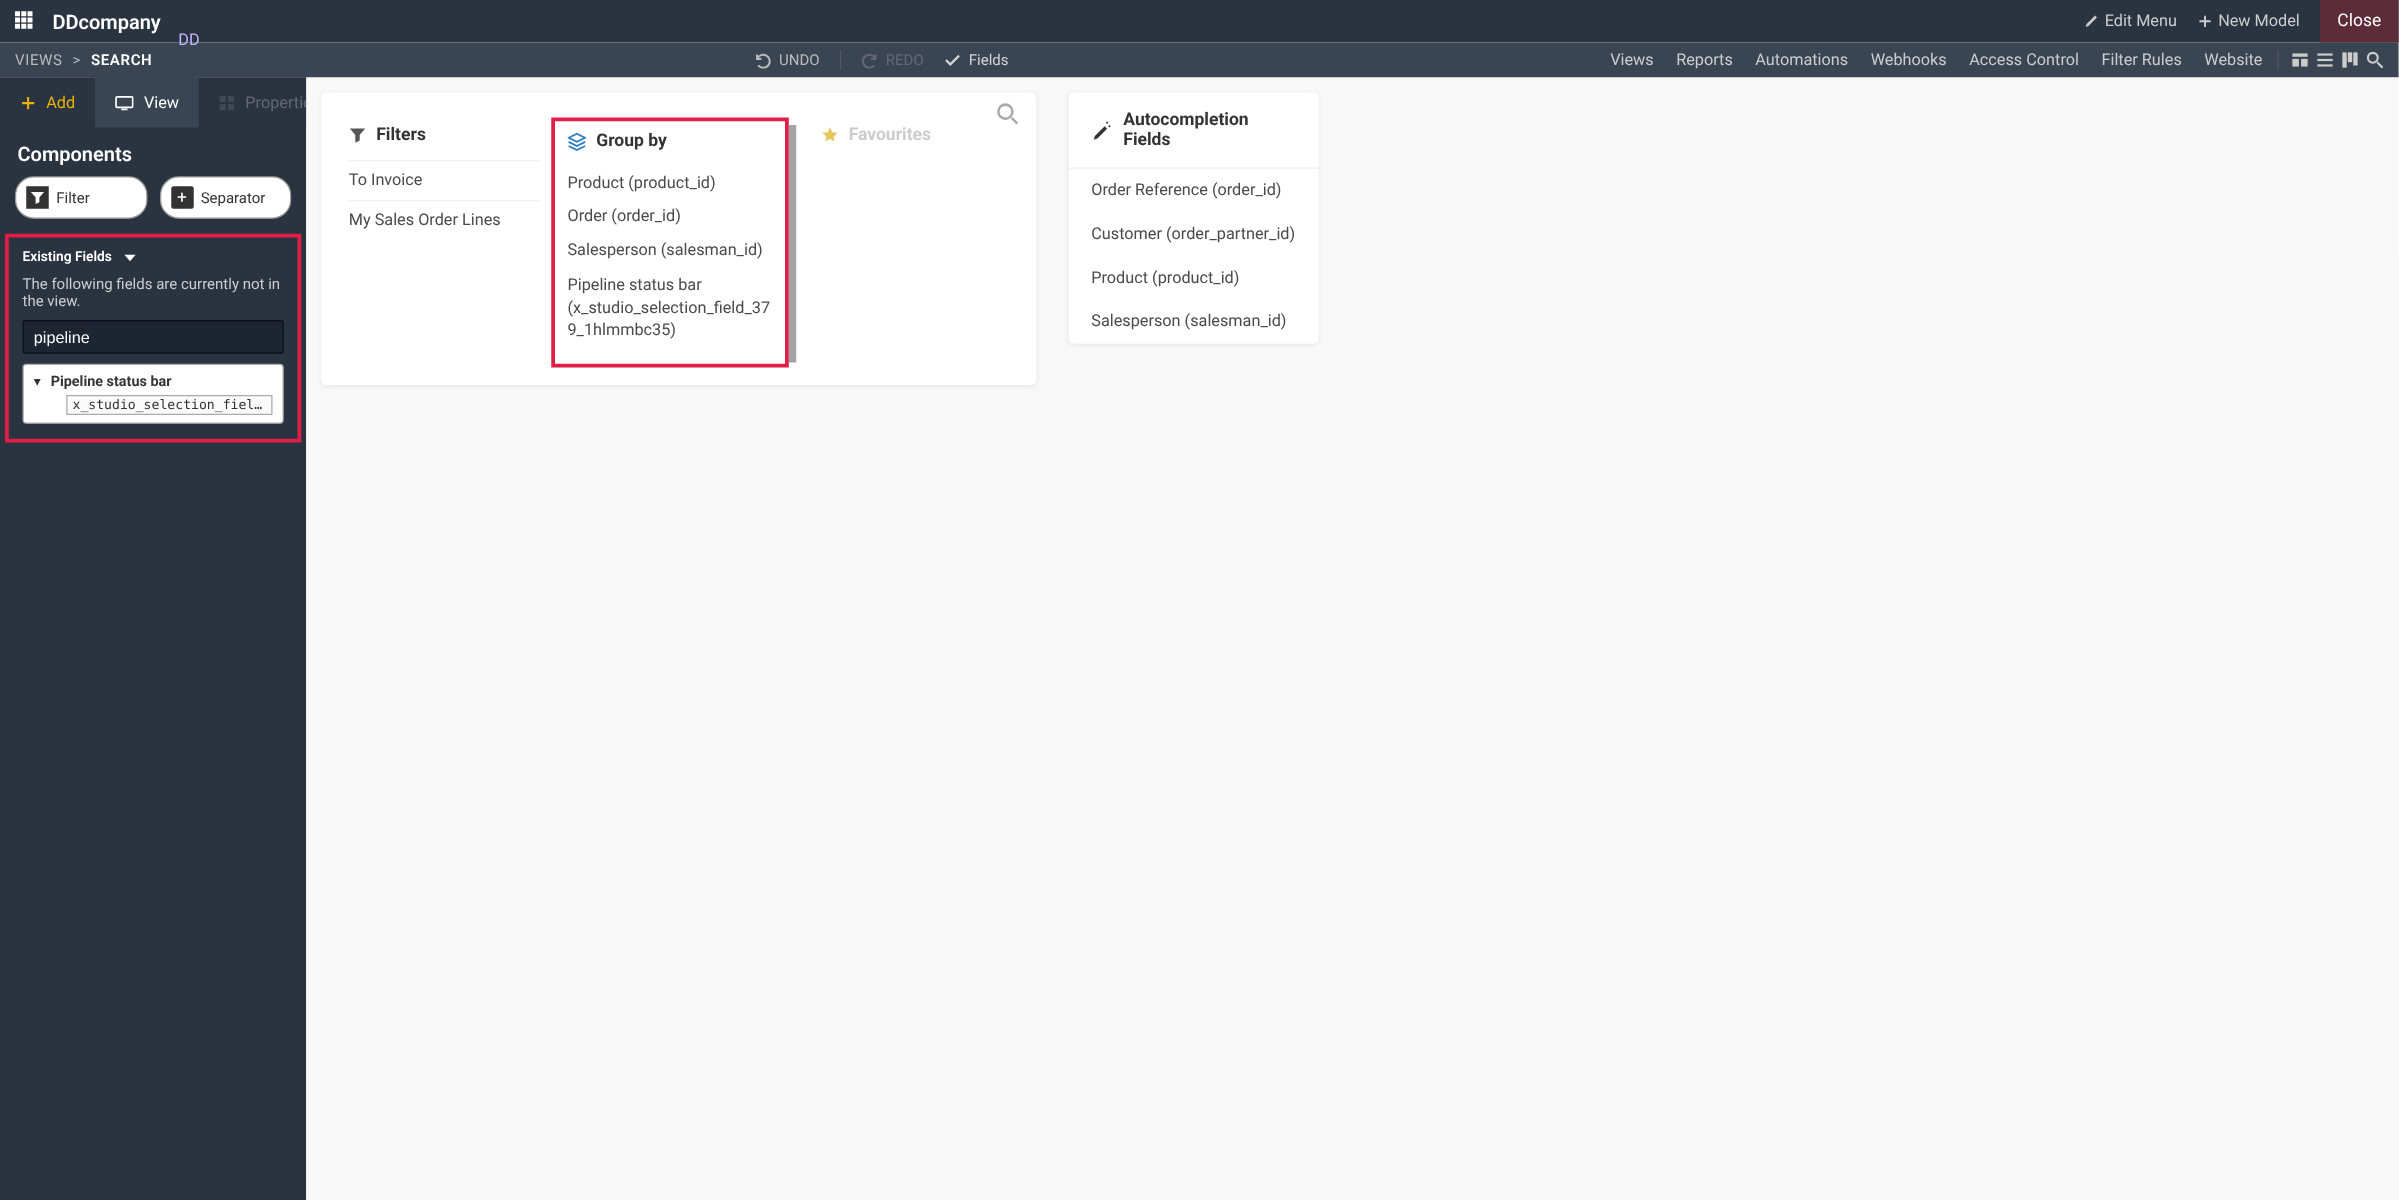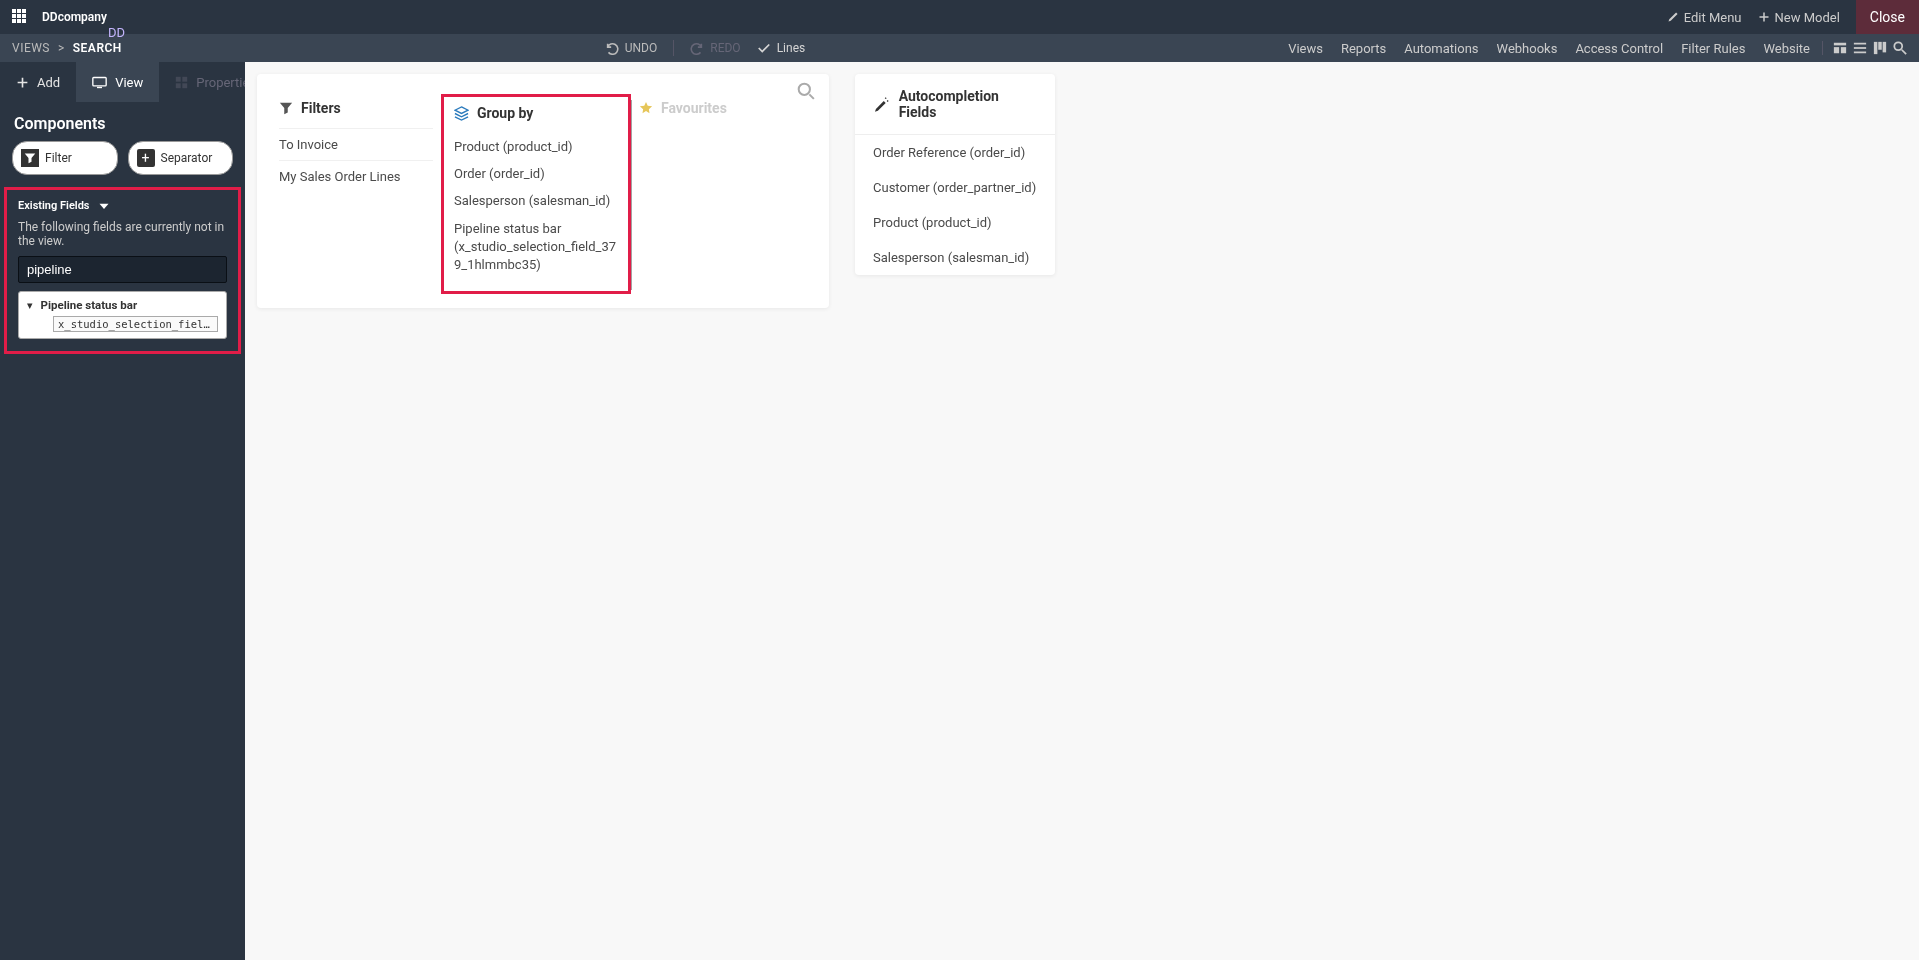--- a/index.html
+++ b/index.html
@@ -2,42 +2,42 @@
 <html><head>
 <meta charset="utf-8">
 <style>
 * { box-sizing: border-box; margin: 0; padding: 0; }
 body { font-family: -apple-system, BlinkMacSystemFont, "Segoe UI", Roboto, sans-serif; font-size: 13px; color: #333; overflow: hidden; }
 
 
 .topbar { height: 34px; background: #2a3441; display: flex; align-items: center; padding: 0 12px; color: #fff; }
 .topbar .apps-icon { width: 16px; height: 16px; display: grid; grid-template-columns: repeat(3, 4px); grid-template-rows: repeat(3, 4px); gap: 1px; margin-right: 14px; cursor: pointer; }
 .topbar .apps-icon span { background: #fff; }
-.topbar .company { font-weight: 600; font-size: 12px; margin-right: 1px; cursor: pointer; }
+.topbar .company { font-weight: 600; font-size: 16px; margin-right: 14px; cursor: pointer; }
 .topbar .dbname { font-size: 13px; color: #c4b5fd; margin-top: 31px; }
 .topbar .spacer { flex: 1; }
 .topbar .action { display: flex; align-items: center; gap: 5px; padding: 0 8px; height: 100%; cursor: pointer; font-size: 13px; color: #ccc; }
 .topbar .close-btn { background: #5d2c3a; padding: 0 14px; margin-left: 8px; margin-right: -12px; height: 100%; display: flex; align-items: center; color: #fff; font-size: 14px; cursor: pointer; }
 
 
 .subbar { height: 28px; background: #3a4553; display: flex; align-items: center; padding: 0 12px; color: #bbb; font-size: 12px; }
 .subbar .crumbs { display: flex; align-items: center; gap: 8px; letter-spacing: 0.5px; }
 .subbar .crumbs .active { color: #fff; font-weight: 600; }
 .subbar .mid { margin-left: auto; display: flex; align-items: center; gap: 16px; }
 .subbar .action { display: flex; align-items: center; gap: 6px; cursor: pointer; color: #bbb; text-align: center; }
 .subbar .action.disabled { color: #667; cursor: default; }
 .subbar .sep-v { width: 1px; height: 16px; background: #556; }
 .subbar .nav { margin-left: auto; display: flex; gap: 18px; margin-right: 12px; }
 .subbar .nav a { color: #ccc; cursor: pointer; font-size: 13px; }
 .subbar .view-icons { display: flex; gap: 6px; align-items: center; border-left: 1px solid #556; padding-left: 10px; }
 .subbar .view-icons span { width: 14px; height: 14px; display: inline-block; cursor: pointer; color: #ccc; }
 
 
 .editor-tabs { height: 40px; background: #2a3441; display: flex; align-items: stretch; border-top: 0; }
-.editor-tabs .tab { display: flex; align-items: center; gap: 8px; padding: 0 16px; color: #e5e5e5; cursor: pointer; font-size: 13px; }
+.editor-tabs .tab { display: flex; align-items: center; gap: 8px; padding: 0 16px; color: #eab308; cursor: pointer; font-size: 13px; }
 .editor-tabs .tab.active { background: #3a4553; color: #fff; }
 .editor-tabs .tab.disabled { color: #667; cursor: default; }
 
 
 .main { display: flex; height: calc(100vh - 62px); }
 .sidebar { width: 245px; background: #2a3441; color: #fff; display: flex; flex-direction: column; }
 .content { flex: 1; background: #f8f8f8; padding: 12px 0 0 12px; display: flex; align-items: flex-start; gap: 26px; overflow: auto; }
 
 
 .sb-title { font-size: 16px; font-weight: 600; padding: 12px 14px 8px 14px; }
@@ -56,21 +56,21 @@
 .sb-field .label { font-weight: 700; font-size: 11.5px; }
 .sb-field .tech { font-family: ui-monospace, Menlo, Consolas, monospace; font-size: 10.5px; border: 1px solid #aaa; padding: 1px 4px; background: #fafafa; white-space: nowrap; overflow: hidden; text-overflow: ellipsis; margin-left: 26px; }
 .sb-field .sel-icon { font-size: 11px; }
 
 
 .card { background: #fff; border-radius: 4px; box-shadow: 0 1px 4px rgba(0,0,0,0.07); width: 572px; padding: 0; }
 .card .search-row { display: flex; justify-content: flex-end; padding: 8px 14px 0 14px; }
 .card .search-row .mag { width: 18px; height: 18px; color: #aaa; cursor: pointer; }
 .card .cols { display: flex; padding: 0 22px 18px 22px; }
 .card .col { width: 33.33%; padding: 0 0; }
-.card .col + .col { border-left: 1px solid #a3a3a3; padding-left: 7px; }
+.card .col + .col { border-left: 6px solid #a3a3a3; padding-left: 20px; }
 .card .col.first { padding-right: 22px; }
 .card .col-title { display: flex; align-items: center; gap: 8px; font-weight: 700; font-size: 14px; margin-bottom: 12px; }
 .card .col-title.faded { color: #ccc; }
 .card .item { font-size: 13px; color: #4a4a4a; padding: 8px 0; border-top: 1px solid #f0f0f0; cursor: pointer; }
 .card .item:first-of-type { border-top: none; }
 .card .item.nohr { border-top: none; padding: 6px 0; }
 .card .item.long { line-height: 1.4; word-break: break-word; }
 
 .highlight-box-2 { border: 3px solid #e11d48; padding: 8px 10px 10px 10px; margin-top: -6px; margin-left: -14px; margin-right: 0; margin-bottom: -4px; position: relative; }
 
@@ -131,21 +131,21 @@
     <div class="action disabled">
       <svg width="14" height="14" viewBox="0 0 16 16" fill="none" stroke="currentColor" stroke-width="1.8">
           <path d="M13 7a6 6 0 1 0-1 6M13 3v4H9"></path>
         </svg>
       <span>REDO</span>
     </div>
     <div class="action" style="color:#d5d5d5">
       <svg width="14" height="14" viewBox="0 0 16 16" fill="none" stroke="currentColor" stroke-width="2">
           <path d="M2 8l4 4 8-8"></path>
         </svg>
-      <span>Lines</span>
+      <span>Fields</span>
     </div>
   </div>
   <div class="nav">
     <a>Views</a>
     <a>Reports</a>
     <a>Automations</a>
     <a>Webhooks</a>
     <a>Access Control</a>
     <a>Filter Rules</a>
     <a>Website</a>

